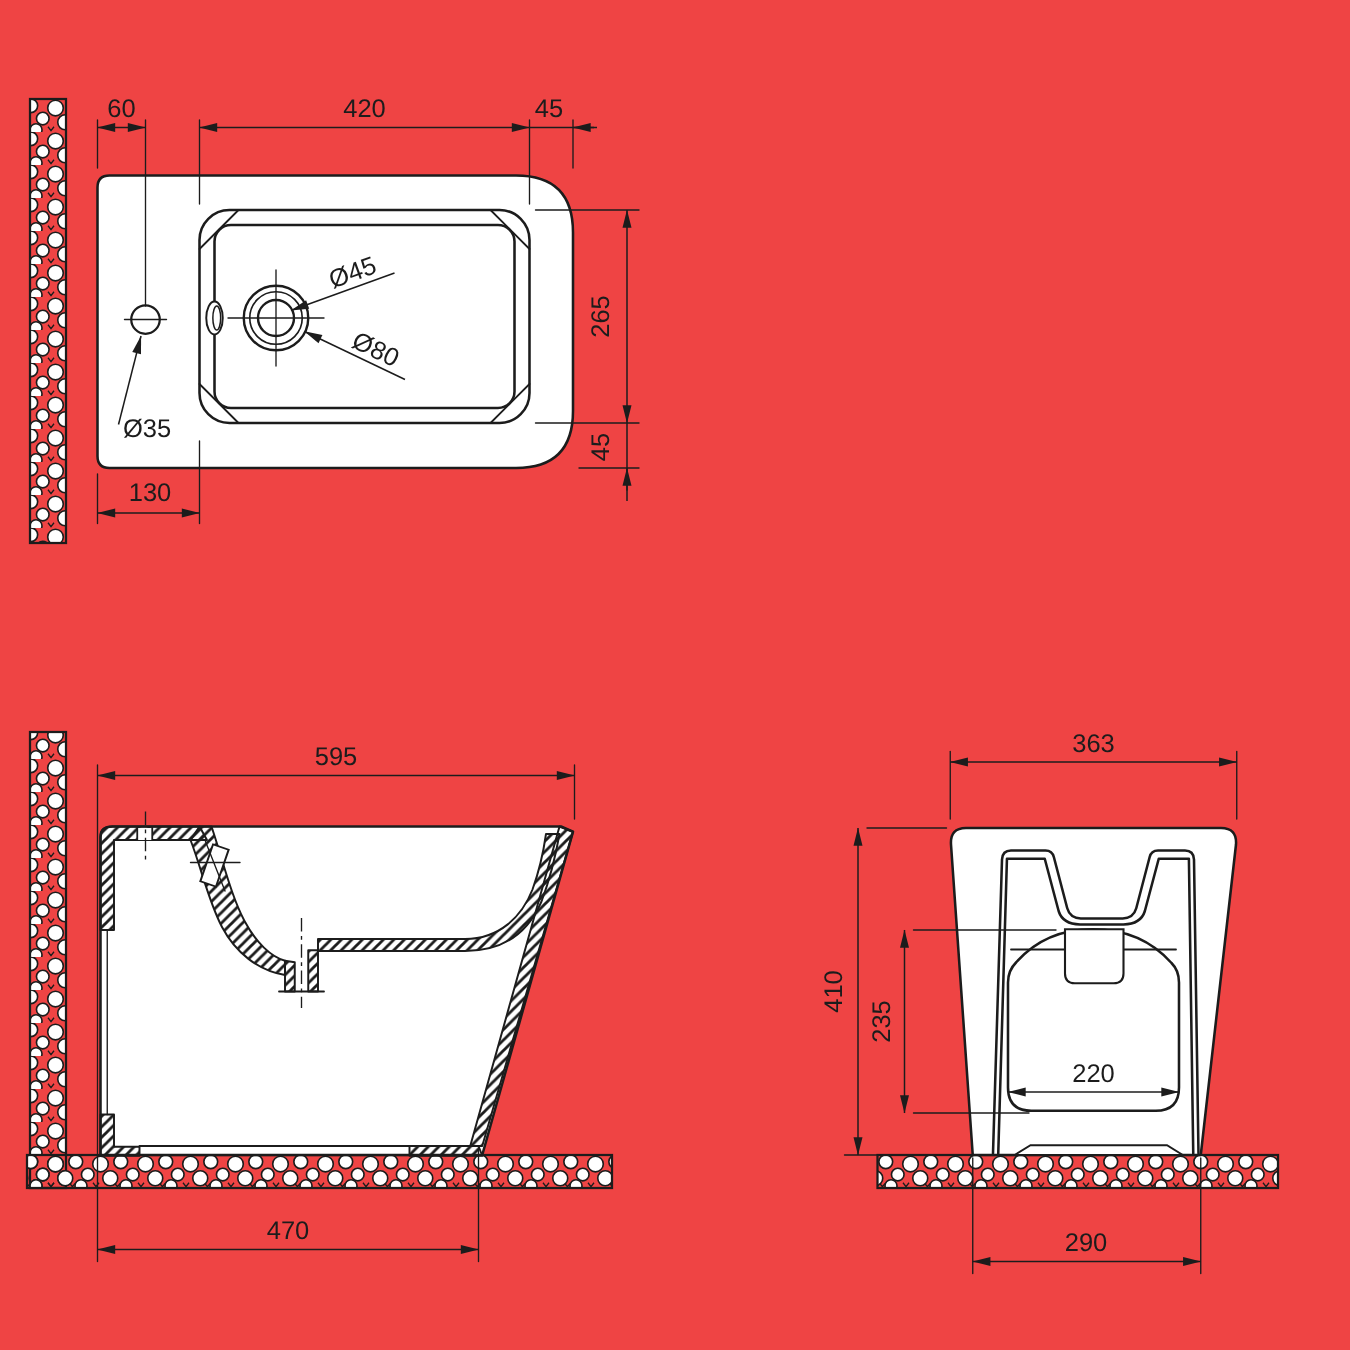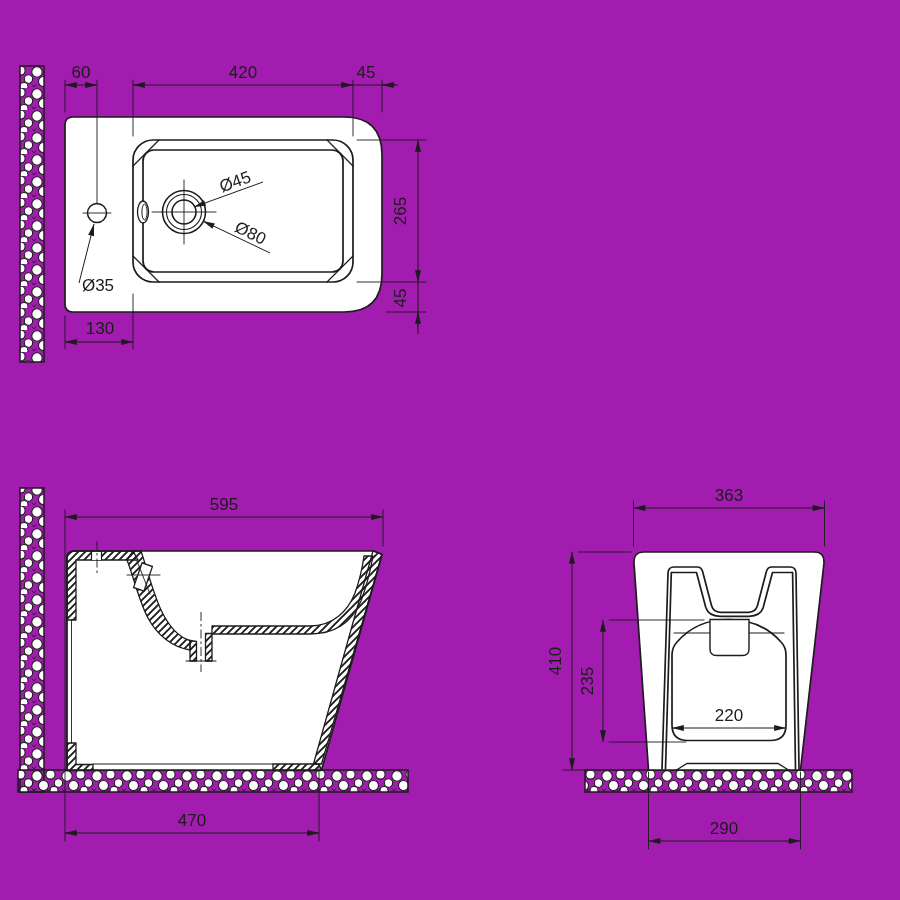--- a/index.html
+++ b/index.html
@@ -1,16 +1,16 @@
 <!DOCTYPE html>
 <html><head>
 <meta charset="utf-8">
 <style>
   html,body{margin:0;padding:0;background:#ffffff;}
-  #page{position:relative;width:900px;height:900px;background:#a21caf;overflow:hidden;}
+  #page{position:relative;width:900px;height:900px;background:#ef4444;overflow:hidden;}
   svg{display:block;}
   svg text{font-family:"Liberation Sans","DejaVu Sans",sans-serif;font-size:17px;fill:#1c1c1c;}
   .outline{fill:none;stroke:#1c1c1c;stroke-width:1.7;stroke-linejoin:round;stroke-linecap:round;}
   .outline-fill{fill:#ffffff;stroke:#1c1c1c;stroke-width:1.7;stroke-linejoin:round;stroke-linecap:round;}
   .thin{fill:none;stroke:#1c1c1c;stroke-width:0.9;stroke-linecap:round;}
   .med{fill:none;stroke:#1c1c1c;stroke-width:1.2;stroke-linecap:round;}
   .dim{fill:none;stroke:#1c1c1c;stroke-width:1;}
   .hatched{fill:url(#hatch);stroke:#1c1c1c;stroke-width:1.3;stroke-linejoin:round;}
   .pebbled{fill:url(#pebbles);stroke:#1c1c1c;stroke-width:1.5;}
   .whitefill{fill:#ffffff;stroke:#1c1c1c;}

